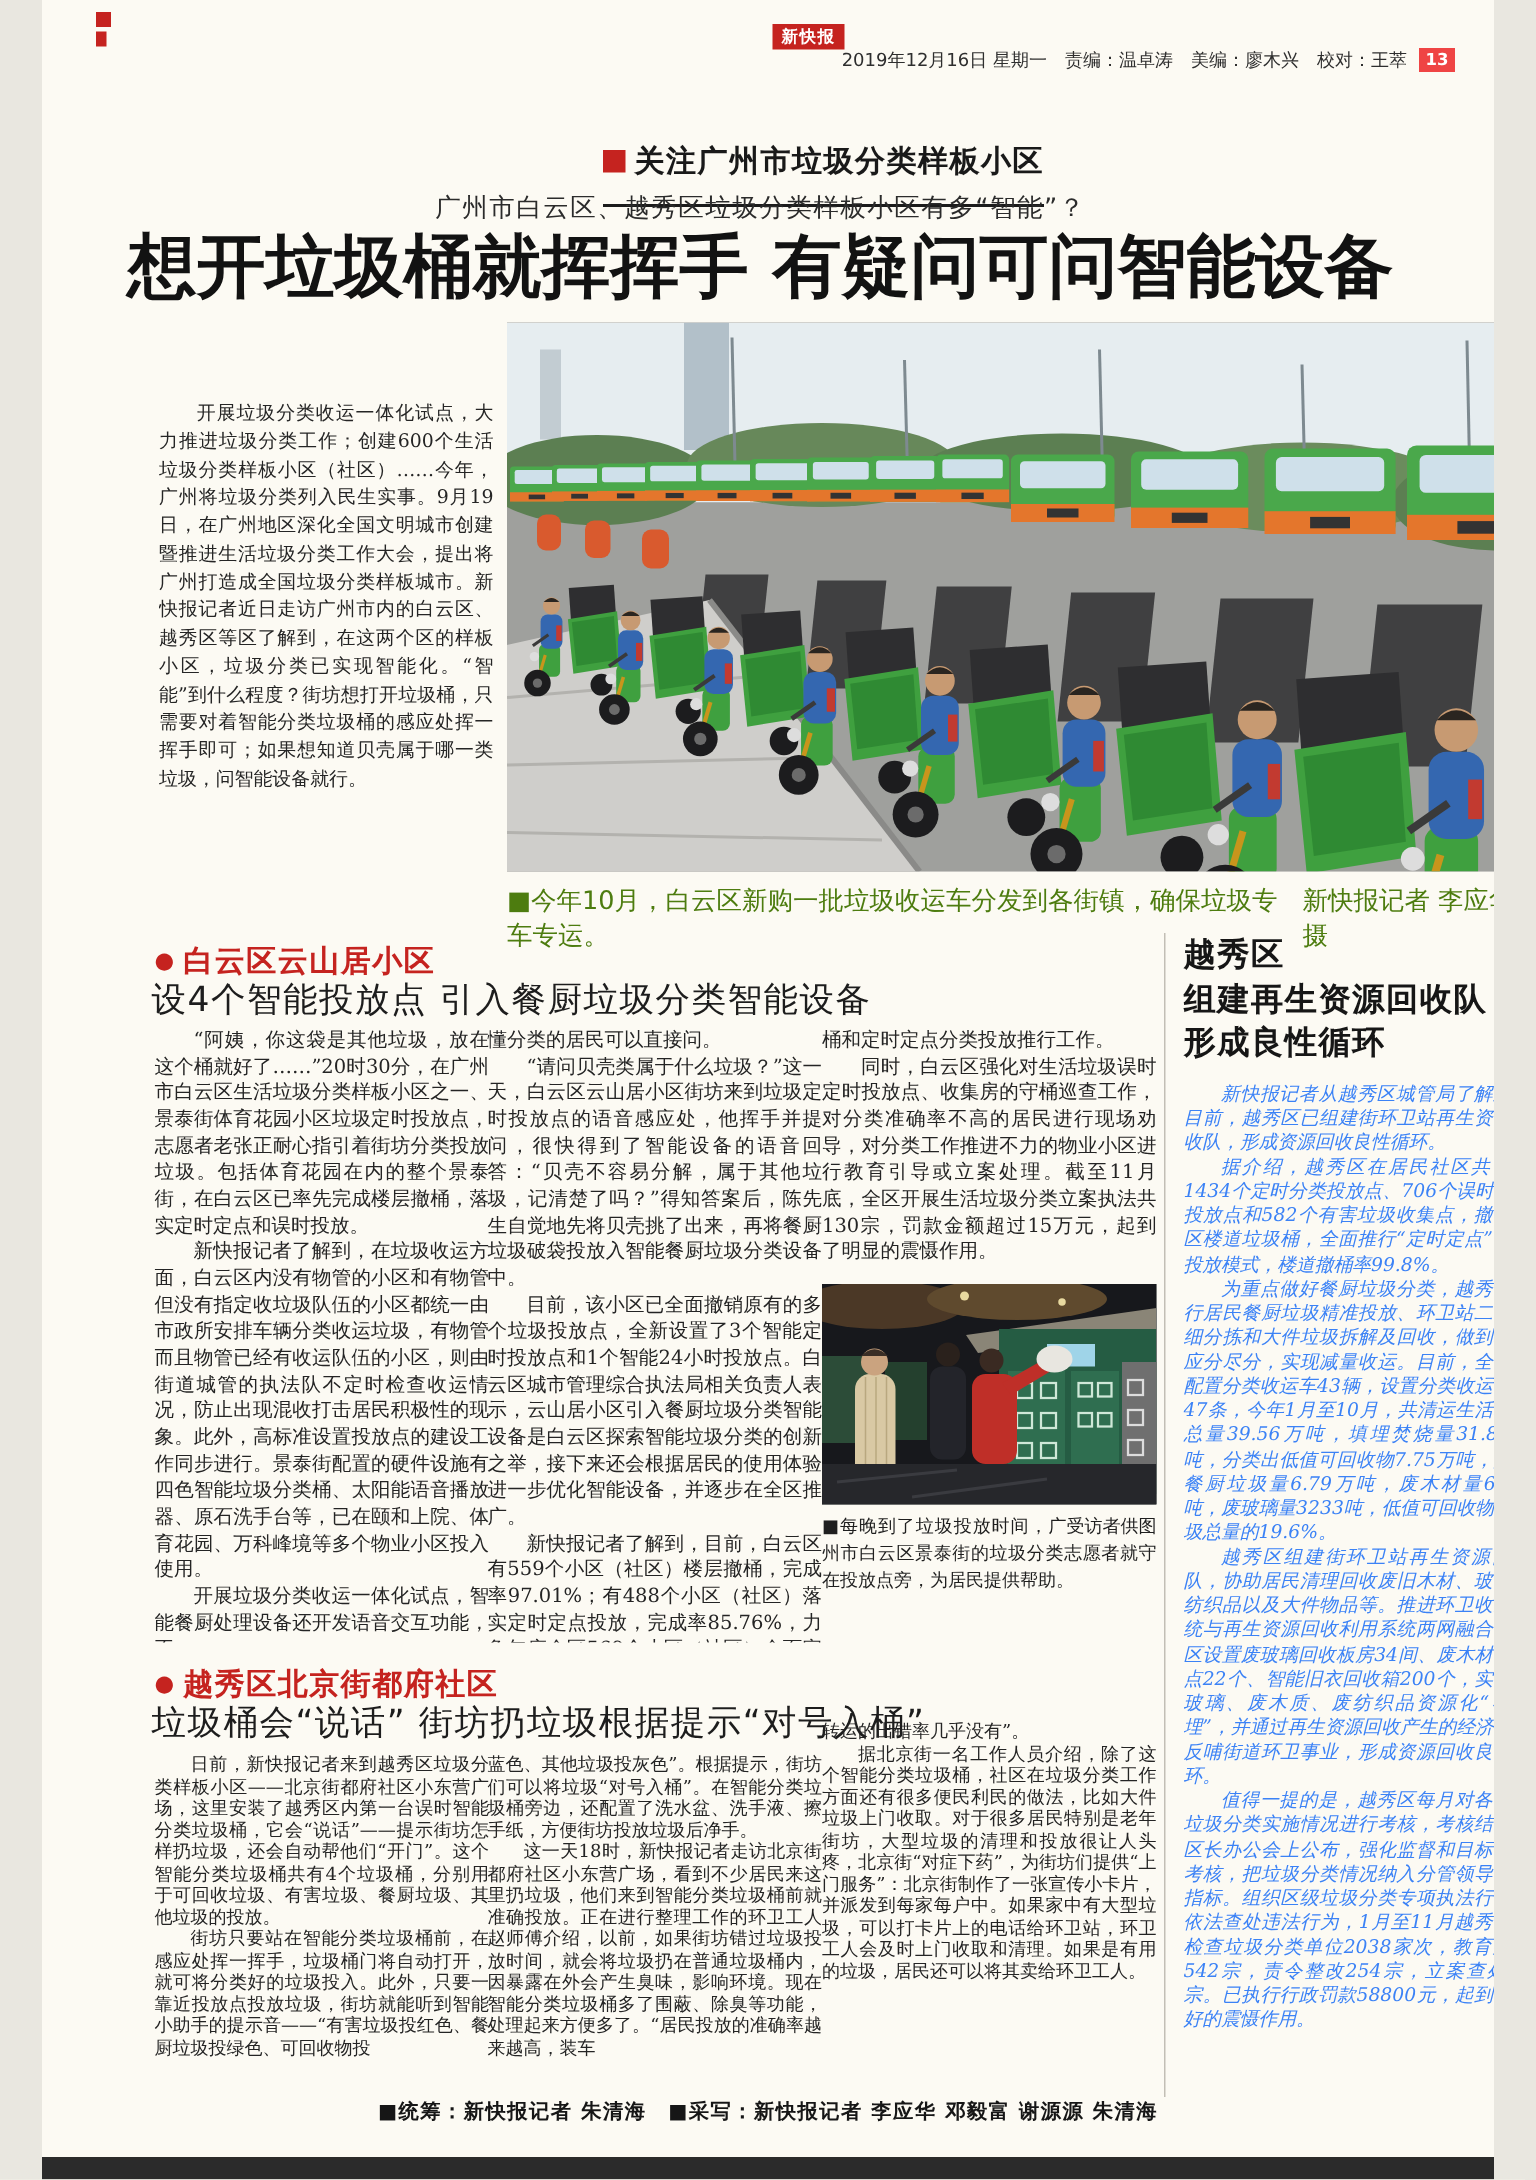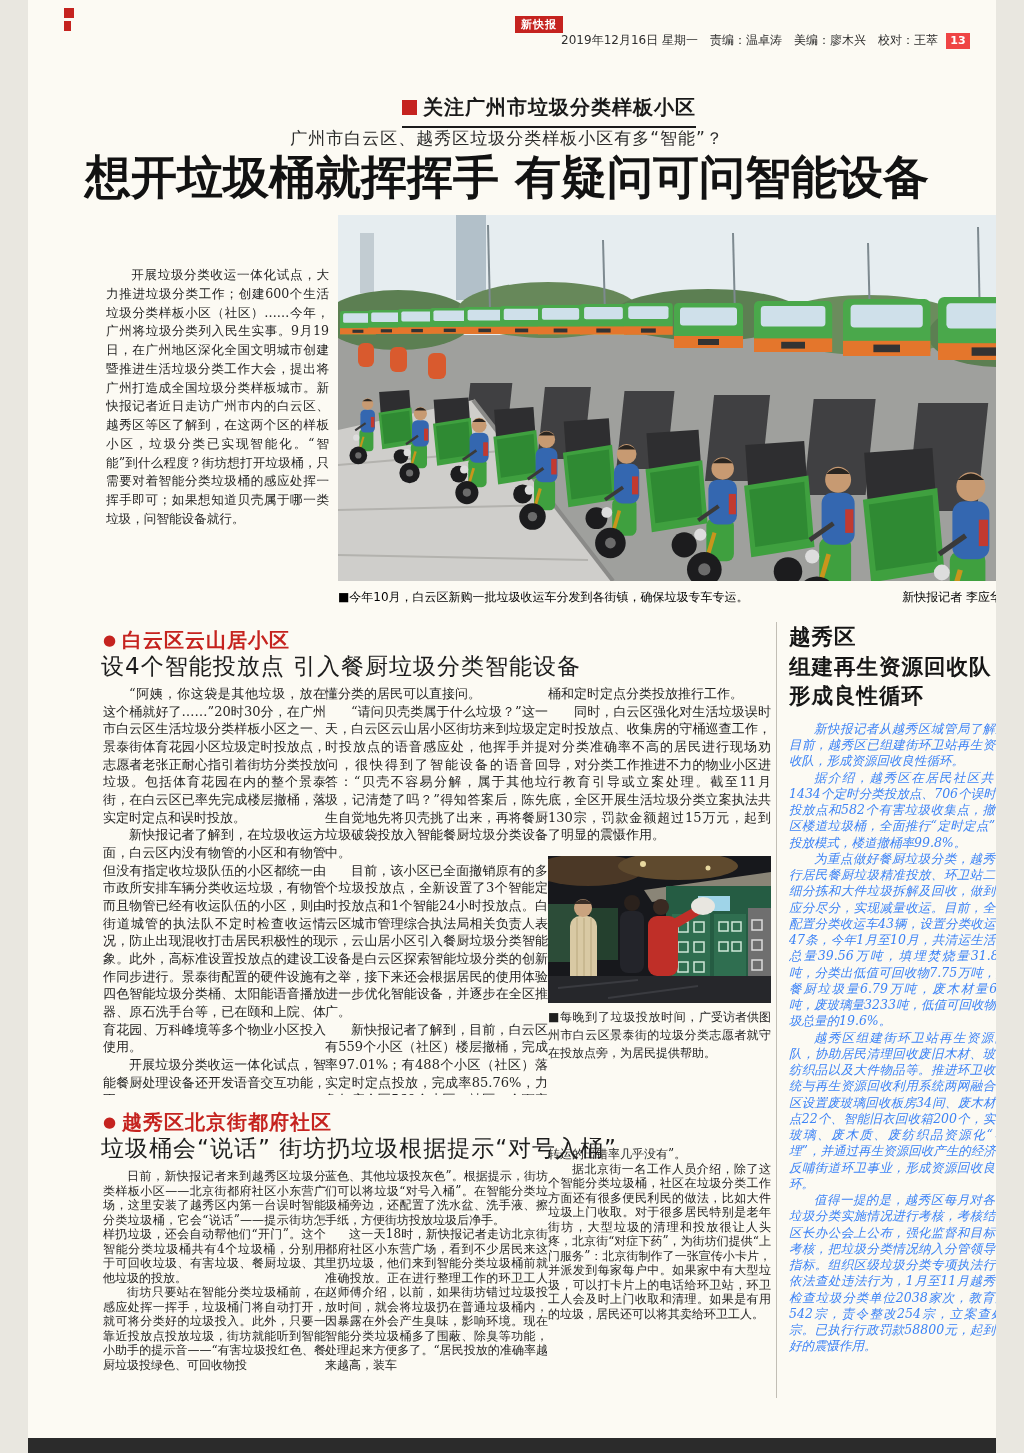--- a/index.html
+++ b/index.html
@@ -14,30 +14,30 @@
   
   .logo-chip{
     position:absolute;left:487px;top:16px;width:48px;height:17px;
     background:#c5231f;color:#fff;font-family:"DejaVu Sans",sans-serif;
     font-size:11px;font-weight:bold;text-align:center;line-height:17px;letter-spacing:1px;
   }
   .masthead-line{position:absolute;left:372px;top:30px;display:flex;align-items:baseline;gap:10px;white-space:nowrap;}
   .masthead-title{font-family:"DejaVu Serif",serif;font-weight:900;font-size:47px;color:#b71f1c;letter-spacing:2px;}
   .masthead-suffix{font-family:"DejaVu Sans",sans-serif;font-weight:700;font-size:38px;color:#1c1c1c;letter-spacing:2px;}
   .dateline{
-    position:absolute;top:32px;right:26px;display:flex;align-items:center;gap:8px;
+    position:absolute;top:32px;right:26px;display:flex;gap:8px;
     font-family:"DejaVu Sans",sans-serif;font-size:12px;color:#2e2e2e;white-space:nowrap;
   }
   .page-number{
     display:inline-block;min-width:20px;height:16px;background:#ef4444;color:#fff;
     font-weight:bold;font-size:11px;text-align:center;line-height:16px;padding:0 2px;
   }
   .kicker-row{
     position:absolute;left:374px;top:94px;display:flex;align-items:center;gap:6px;
-    border-bottom:2px solid #1b1b1b;padding-bottom:5px;
+    border-bottom:2px solid #1b1b1b;padding-bottom:15px;
   }
   .kicker-square{width:15px;height:15px;background:#c5231f;}
   .kicker-text{font-family:"DejaVu Sans",sans-serif;font-size:20px;font-weight:600;color:#191919;letter-spacing:1px;white-space:nowrap;}
   .right-rule{position:absolute;left:1001px;top:24px;width:1px;height:1376px;background:#b9b6ae;}
   
   .overline{
     position:absolute;left:40px;right:50px;top:127px;text-align:center;
     font-family:"DejaVu Sans",sans-serif;font-size:17px;font-weight:500;color:#2b2b2b;letter-spacing:1px;
   }
   .headline{
@@ -47,21 +47,21 @@
   }
   
   .intro{
     position:absolute;left:78px;top:219px;width:223px;height:362px;overflow:hidden;
     font-size:12.6px;line-height:1.49;text-align:justify;color:#252525;margin-top:47px;
   }
   .intro p{margin:0;text-indent:2em;}
   .main-photo{position:absolute;left:310px;top:215px;width:680px;height:366px;overflow:hidden;background:#9fa09d;}
   .caption-row{
     position:absolute;left:310px;top:589px;width:680px;display:flex;justify-content:space-between;
-    font-family:"DejaVu Sans",sans-serif;font-size:12px;font-weight:500;color:#000000;
+    font-family:"DejaVu Sans",sans-serif;font-size:17px;font-weight:500;color:#4d7c0f;
   }
   
   .sec-label{display:flex;align-items:center;gap:6px;font-family:"DejaVu Sans",sans-serif;font-weight:800;color:#c5231f;}
   .sec-label .bullet{font-size:15px;line-height:1;}
   .sec-label .lbl{font-size:20px;letter-spacing:1px;white-space:nowrap;text-align:center;}
   .sec-title{font-family:"DejaVu Sans",sans-serif;font-size:23px;font-weight:500;color:#1d1d1d;letter-spacing:1px;white-space:nowrap;}
   .art1-label{left:75px;top:627px;}
   .art1-title{left:73px;top:651px;}
   
   .bodycol{
@@ -345,15 +345,16 @@
   </div>
   <div class="art2col art2-c2">
     <p class="cont">蓝色、其他垃圾投灰色”。根据提示，街坊们可以将垃圾“对号入桶”。在智能分类垃圾桶旁边，还配置了洗水盆、洗手液、擦手纸，方便街坊投放垃圾后净手。</p>
     <p>这一天18时，新快报记者走访北京街都府社区小东营广场，看到不少居民来这里扔垃圾，他们来到智能分类垃圾桶前就准确投放。正在进行整理工作的环卫工人赵师傅介绍，以前，如果街坊错过垃圾投放时间，就会将垃圾扔在普通垃圾桶内，因暴露在外会产生臭味，影响环境。现在智能分类垃圾桶多了围蔽、除臭等功能，处理起来方便多了。“居民投放的准确率越来越高，装车</p>
   </div>
   <div class="art2col art2-c3">
     <p class="cont">转运的出错率几乎没有”。</p>
     <p>据北京街一名工作人员介绍，除了这个智能分类垃圾桶，社区在垃圾分类工作方面还有很多便民利民的做法，比如大件垃圾上门收取。对于很多居民特别是老年街坊，大型垃圾的清理和投放很让人头疼，北京街“对症下药”，为街坊们提供“上门服务”：北京街制作了一张宣传小卡片，并派发到每家每户中。如果家中有大型垃圾，可以打卡片上的电话给环卫站，环卫工人会及时上门收取和清理。如果是有用的垃圾，居民还可以将其卖给环卫工人。</p>
   </div>
 
+  <div class="footer-line">■统筹：新快报记者 朱清海　■采写：新快报记者 李应华 邓毅富 谢源源 朱清海</div>
   <div class="bottom-bar"></div>
 
 </div>
 
 </body></html>

